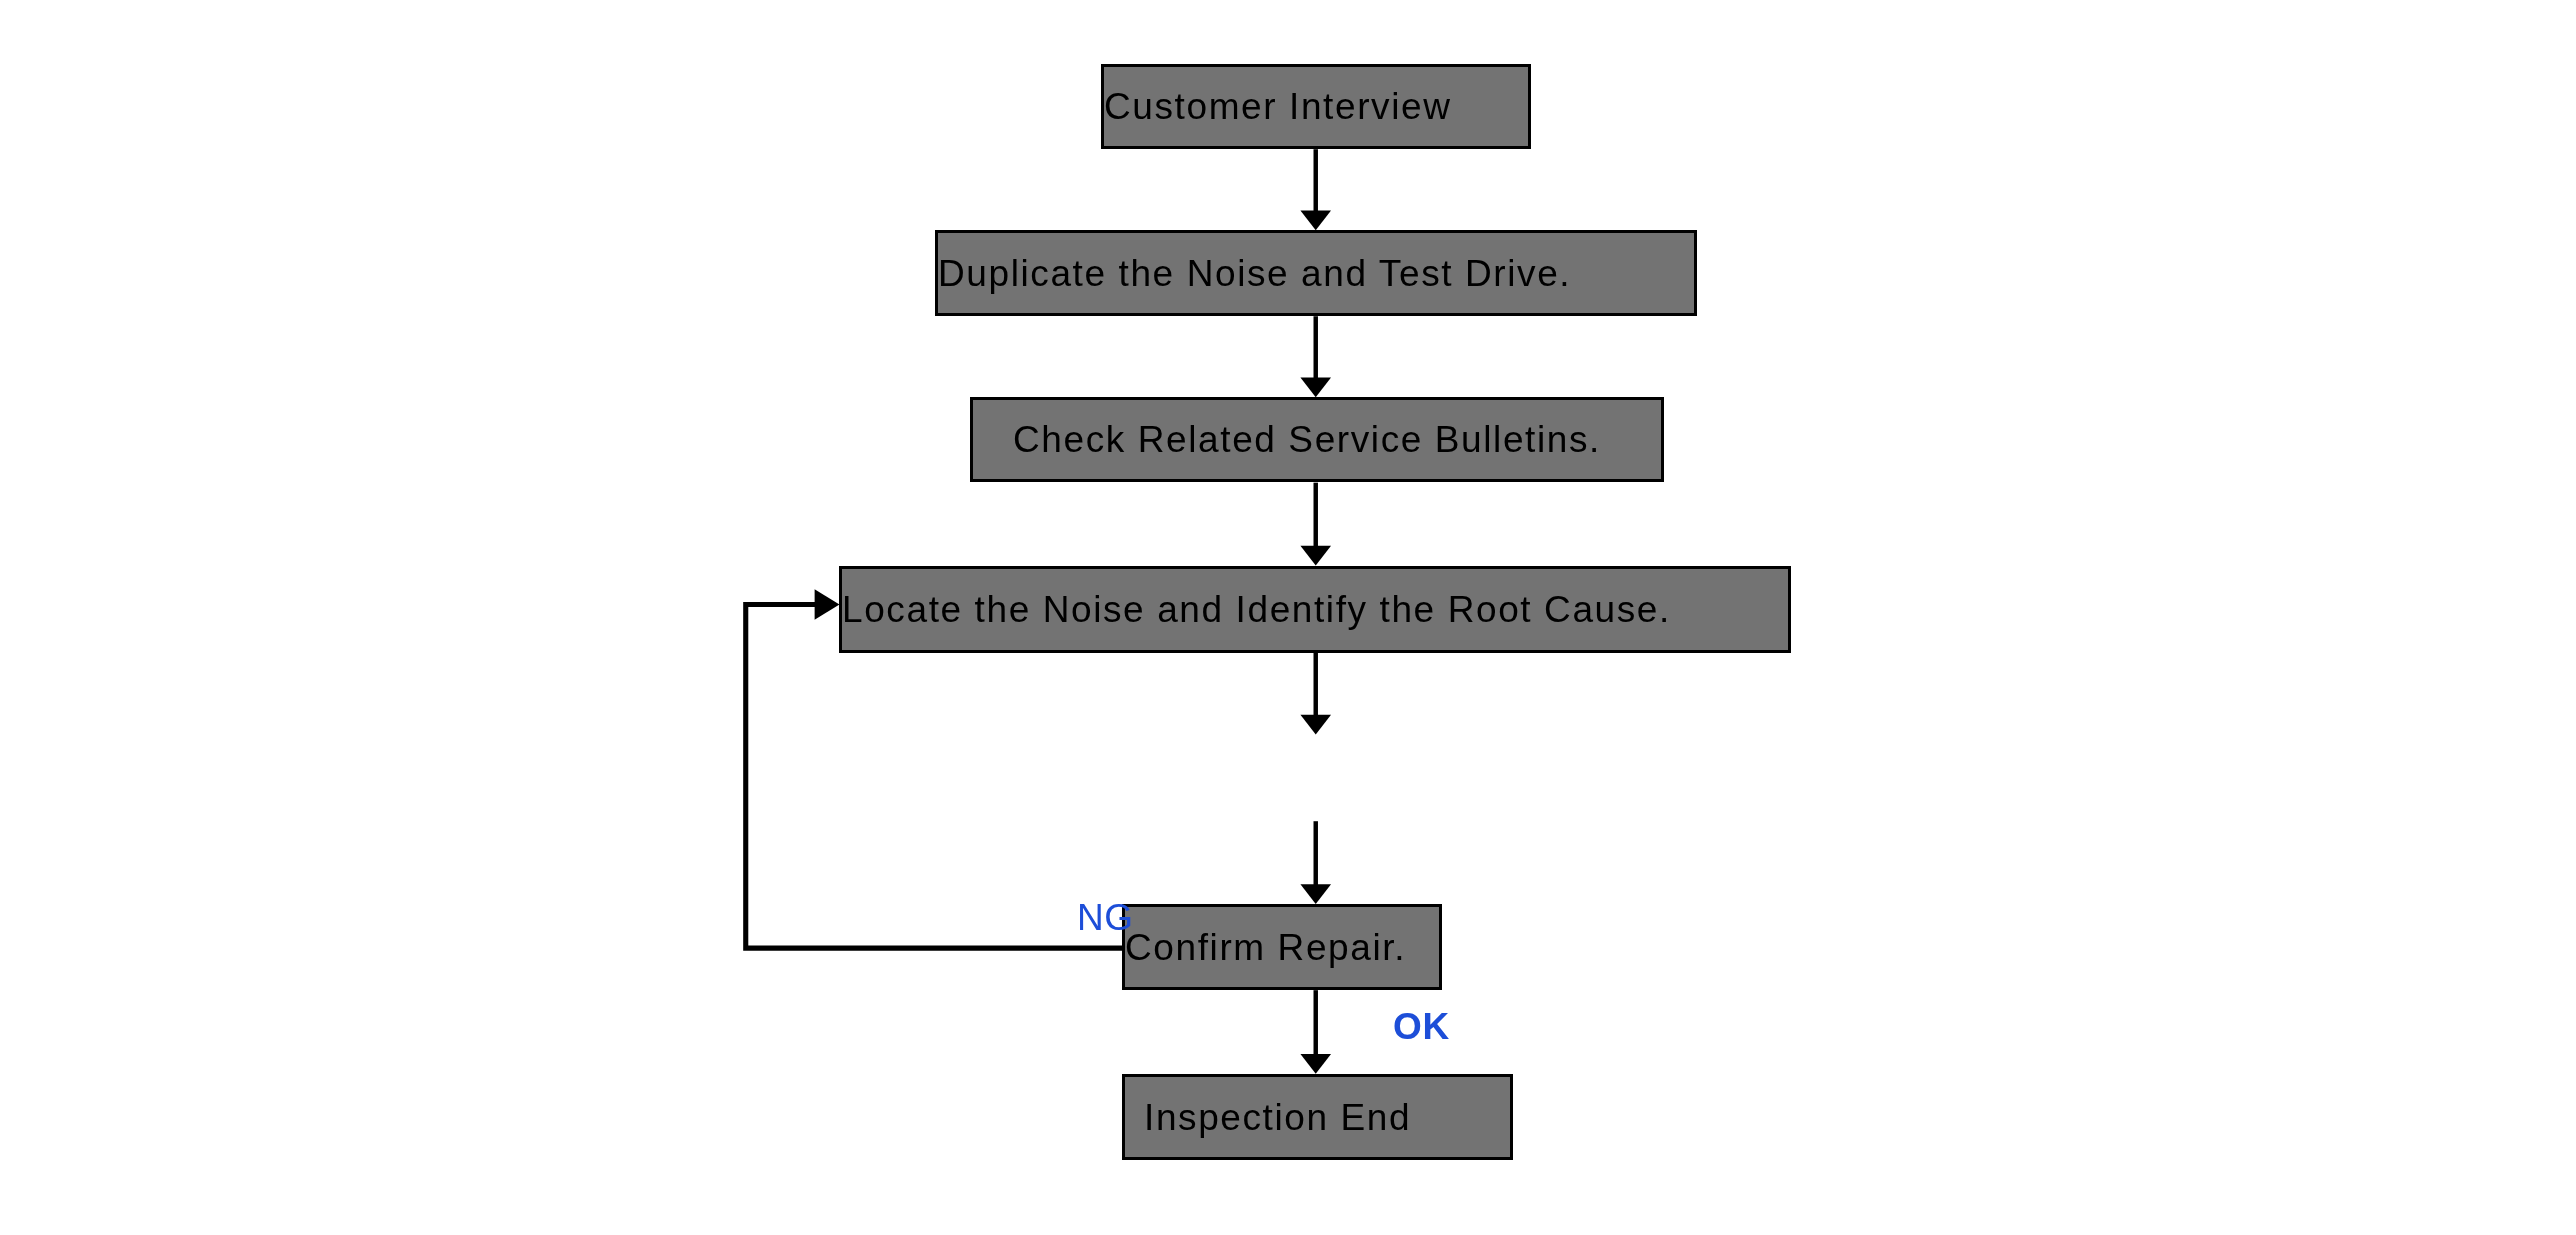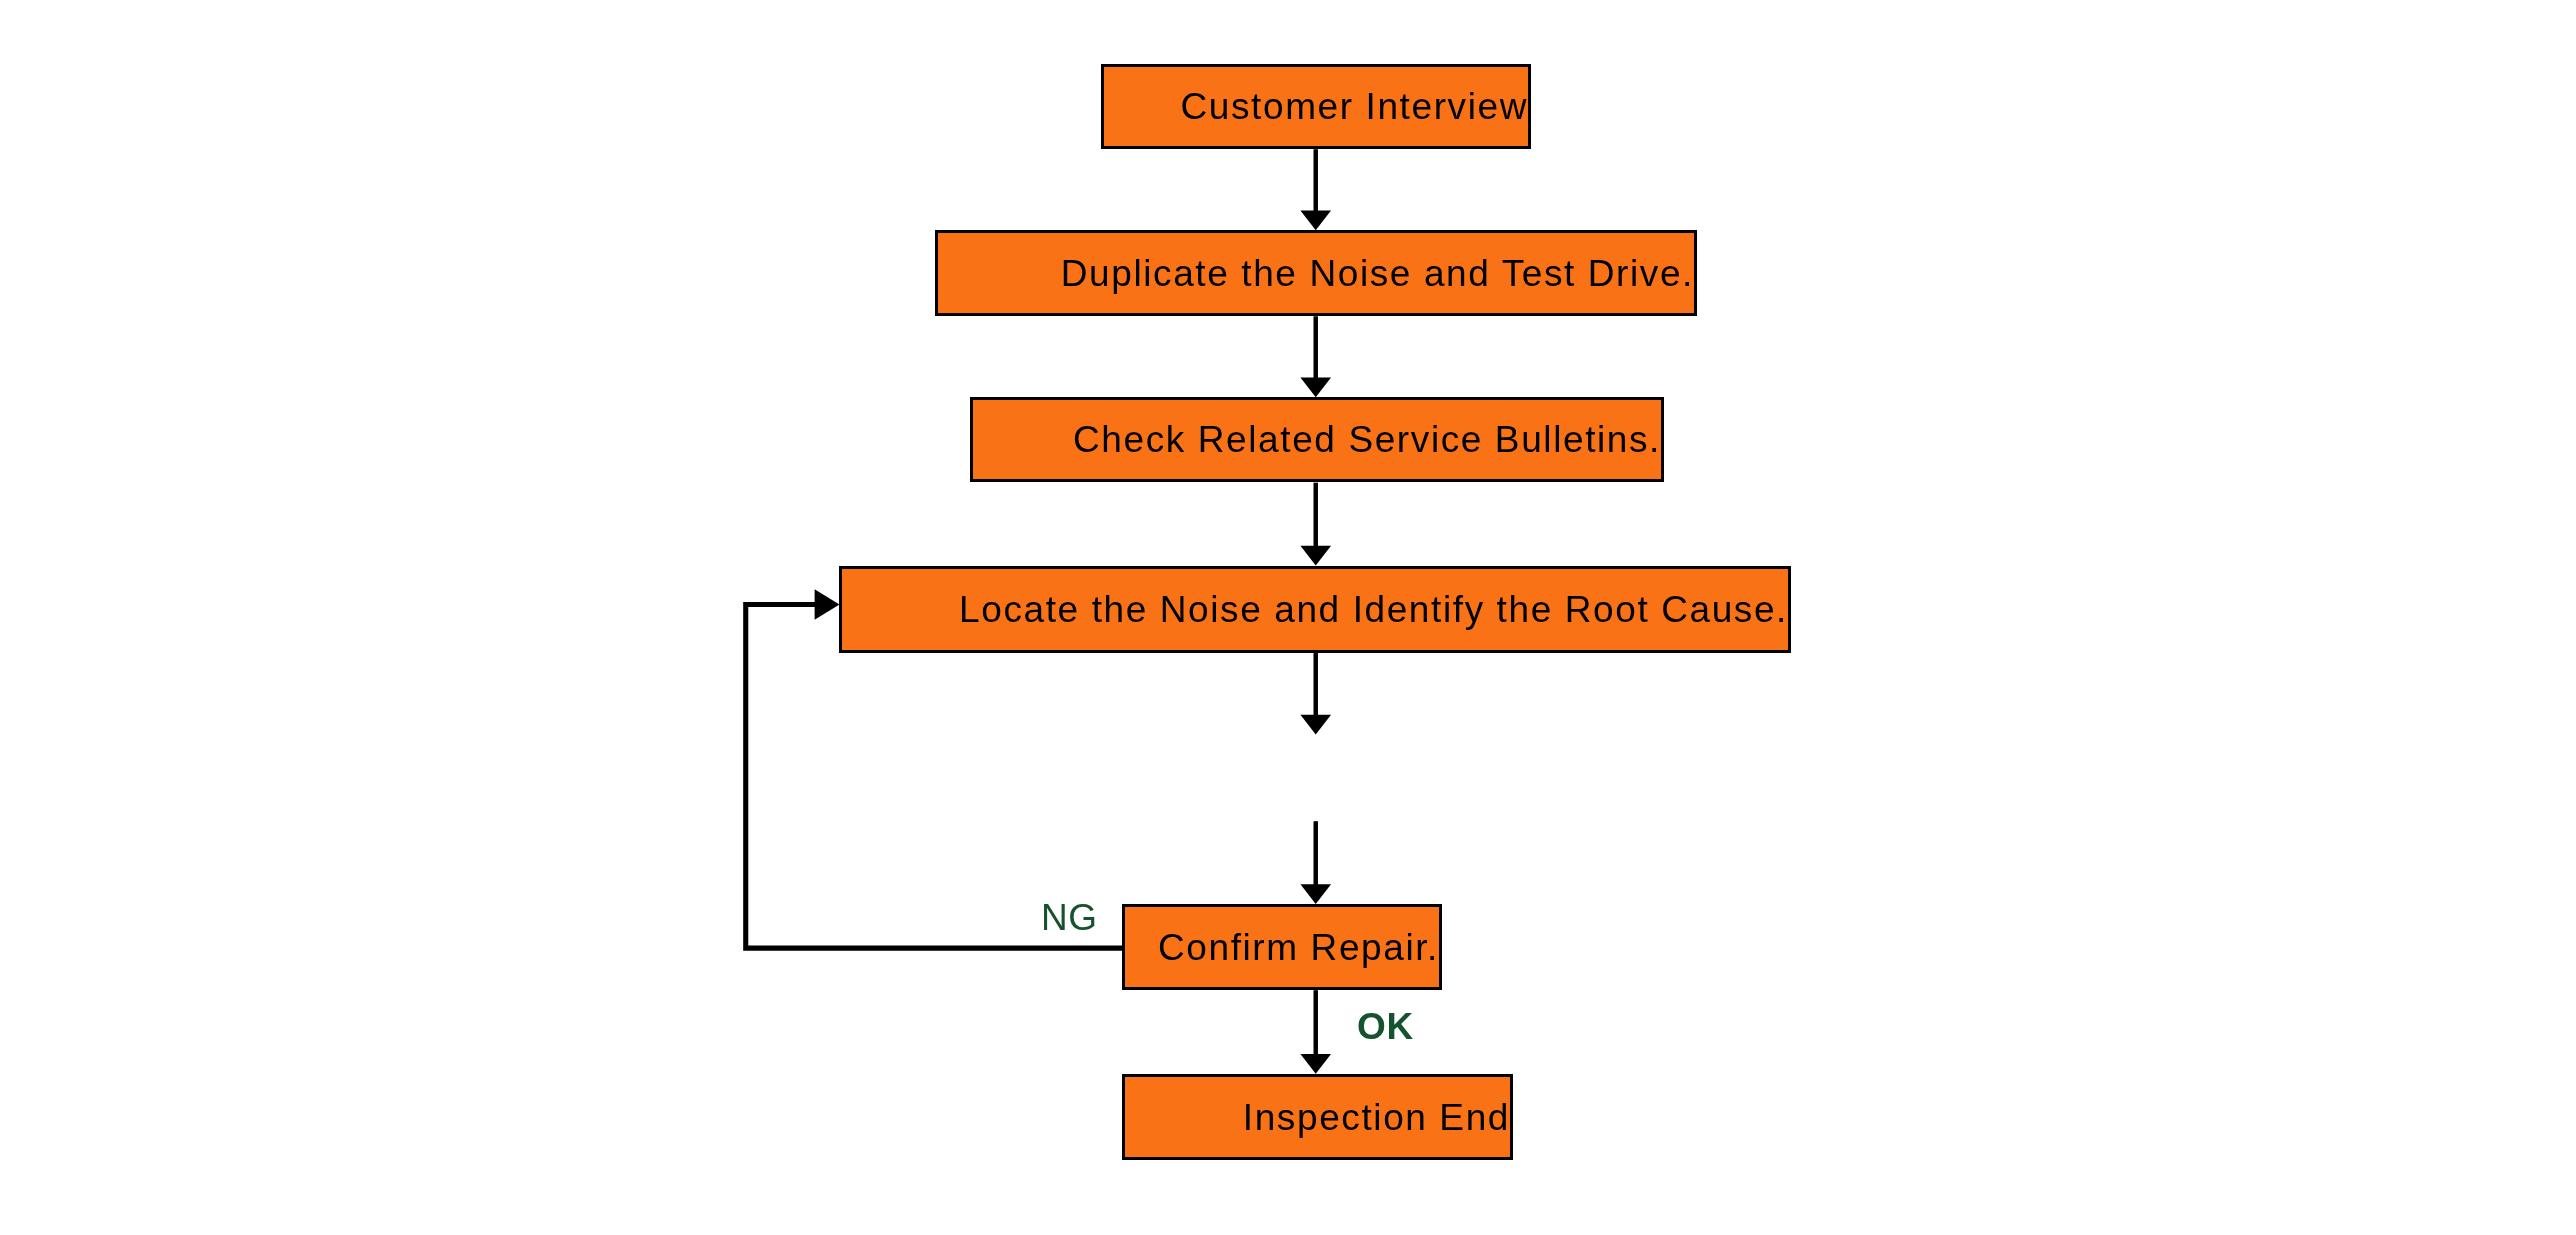--- a/index.html
+++ b/index.html
@@ -21,41 +21,42 @@
     position: absolute;
     left: 0;
     top: 0;
     width: 2576px;
     height: 1235px;
   }
   .node-box {
     position: absolute;
     box-sizing: border-box;
     border: 3.2px solid #000000;
-    background: #f97316;
+    background: #737373;
     display: flex;
     align-items: center;
-    justify-content: flex-end;
+    justify-content: flex-start;
   }
   .node-label {
     font-family: "Liberation Sans", sans-serif;
     font-size: 37px;
     color: #000000;
     letter-spacing: 1.6px;
     white-space: nowrap;
     line-height: 1;
   }
   .edge-label {
     position: absolute;
     font-family: "Liberation Sans", sans-serif;
     font-size: 37px;
-    color: #14532d;
+    color: #1d4ed8;
     letter-spacing: 0.6px;
     white-space: nowrap;
     line-height: 1;
+    margin-left: 36px;
   }
 </style>
 </head>
 <body>
 
 <div id="canvas">
 
   <svg id="flow-svg" viewBox="0 0 4039 1937" xmlns="http://www.w3.org/2000/svg">
     <defs>
       <marker id="arrowhead" markerWidth="10" markerHeight="8" refX="9.6" refY="4" orient="auto" markerUnits="userSpaceOnUse">

